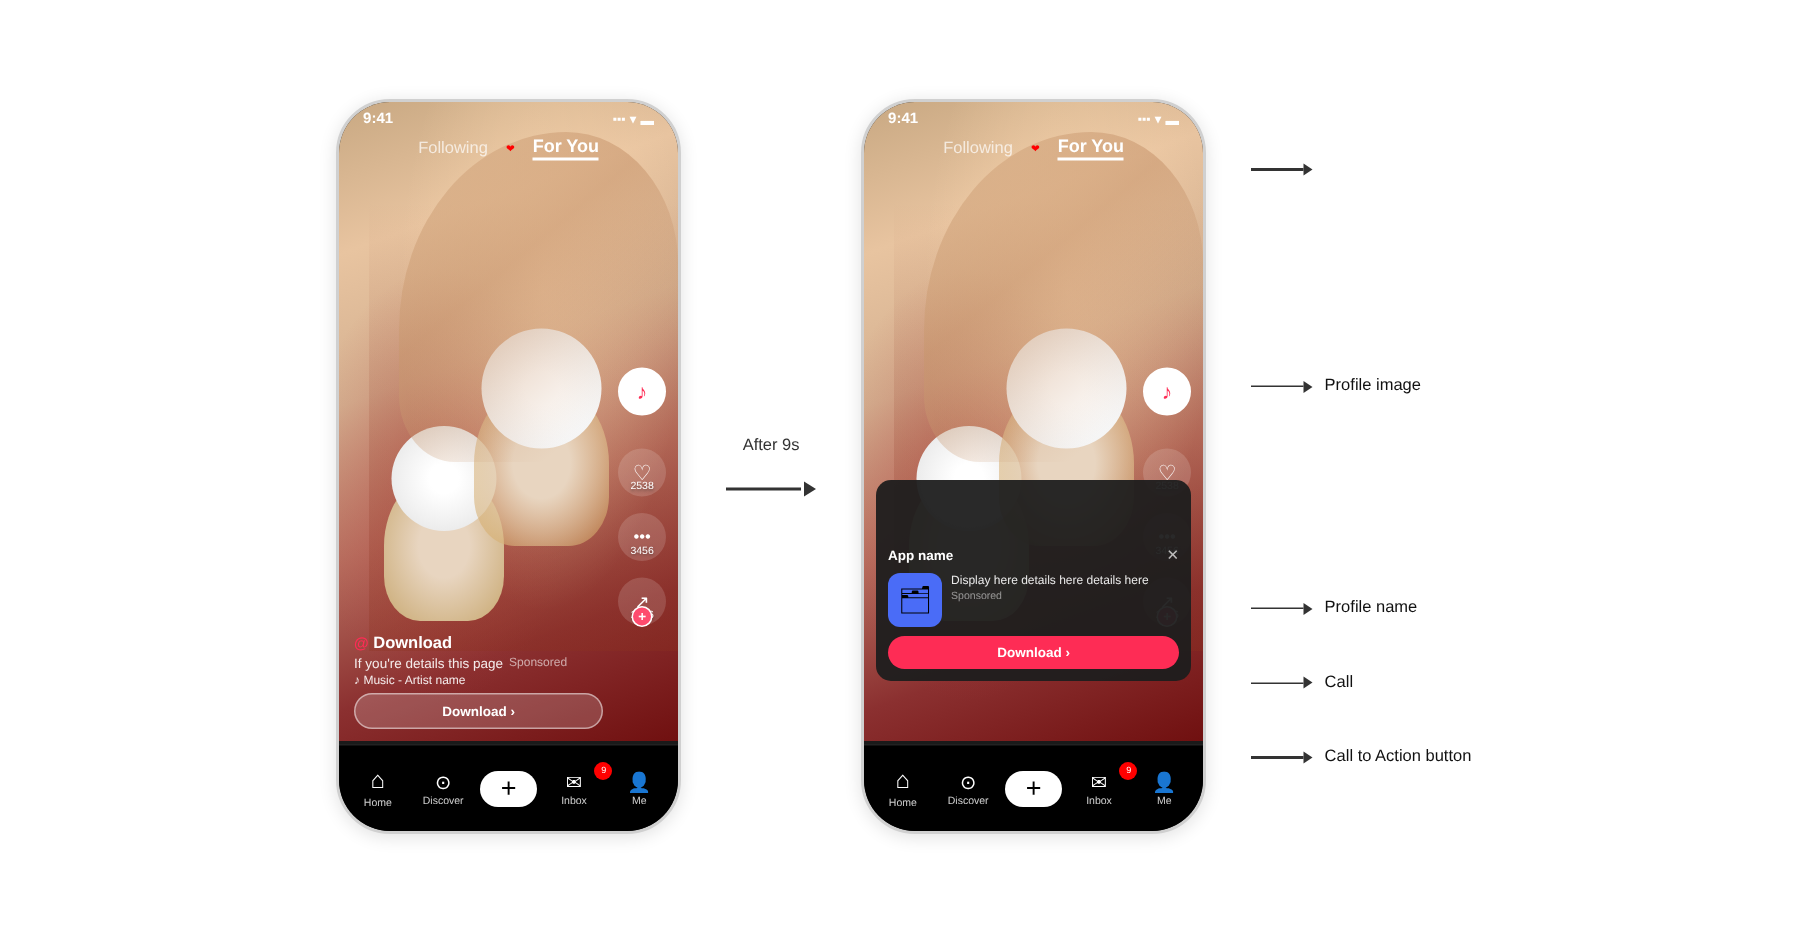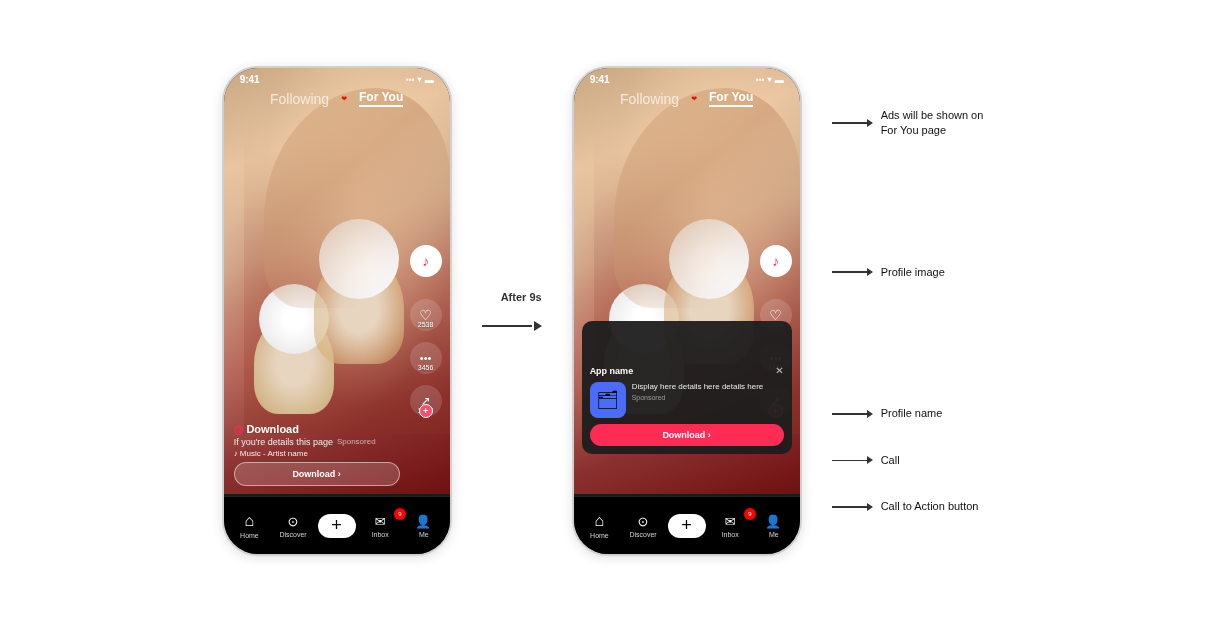--- a/index.html
+++ b/index.html
@@ -66,21 +66,21 @@
       align-items: center;
       position: absolute;
       top: 22px;
       left: 0;
       right: 0;
       z-index: 10;
       color: white;
       font-size: 12px;
       gap: 12px;
     }
-    .tiktok-header .following { color: rgba(255,255,255,0.7); font-size: 14px; }
+    .tiktok-header .following { color: rgba(255,255,255,0.7); font-size: 11px; }
     .tiktok-header .for-you { color: white; font-weight: 700; font-size: 12px; border-bottom: 2px solid white; padding-bottom: 1px; }
     
     .video-bg {
       position: absolute;
       top: 0; left: 0; right: 0; bottom: 60px;
       background: linear-gradient(160deg, #c8a882 0%, #e8c4a0 20%, #d4b090 40%, #b87060 60%, #8b3030 80%, #701010 100%);
       overflow: hidden;
     }
     
     .cupcake-scene {
@@ -203,24 +203,23 @@
       height: 12px;
       border-radius: 50%;
       display: flex;
       align-items: center;
       justify-content: center;
     }
     
     .arrow-section {
       display: flex;
       flex-direction: column;
-      align-items: flex-end;
+      align-items: center;
       gap: 18px;
       flex-shrink: 0;
-      font-weight: bold;
     }
     .arrow-label { font-size: 11px; color: #333; white-space: nowrap; }
     .arrow-line {
       display: flex;
       align-items: center;
       gap: 2px;
     }
     .arrow-shaft {
       width: 50px;
       height: 2px;
@@ -522,24 +521,20 @@
     </div>
   </div>
 
   <div class="annotations-wrapper">
 
     <div class="ann-row">
       <div class="ann-arrow-right">
         <div class="ann-shaft-r"></div>
         <div class="ann-head-r"></div>
       </div>
-      <div class="ann-text">
-        <span>Ads will be shown on</span>
-        <span class="line2">For You page</span>
-      </div>
     </div>
 
     <div style="height:80px;"></div>
 
     <div class="ann-row">
       <div class="ann-arrow-right">
         <div class="ann-shaft-r"></div>
         <div class="ann-head-r"></div>
       </div>
       <div class="ann-text">Profile image</div>

